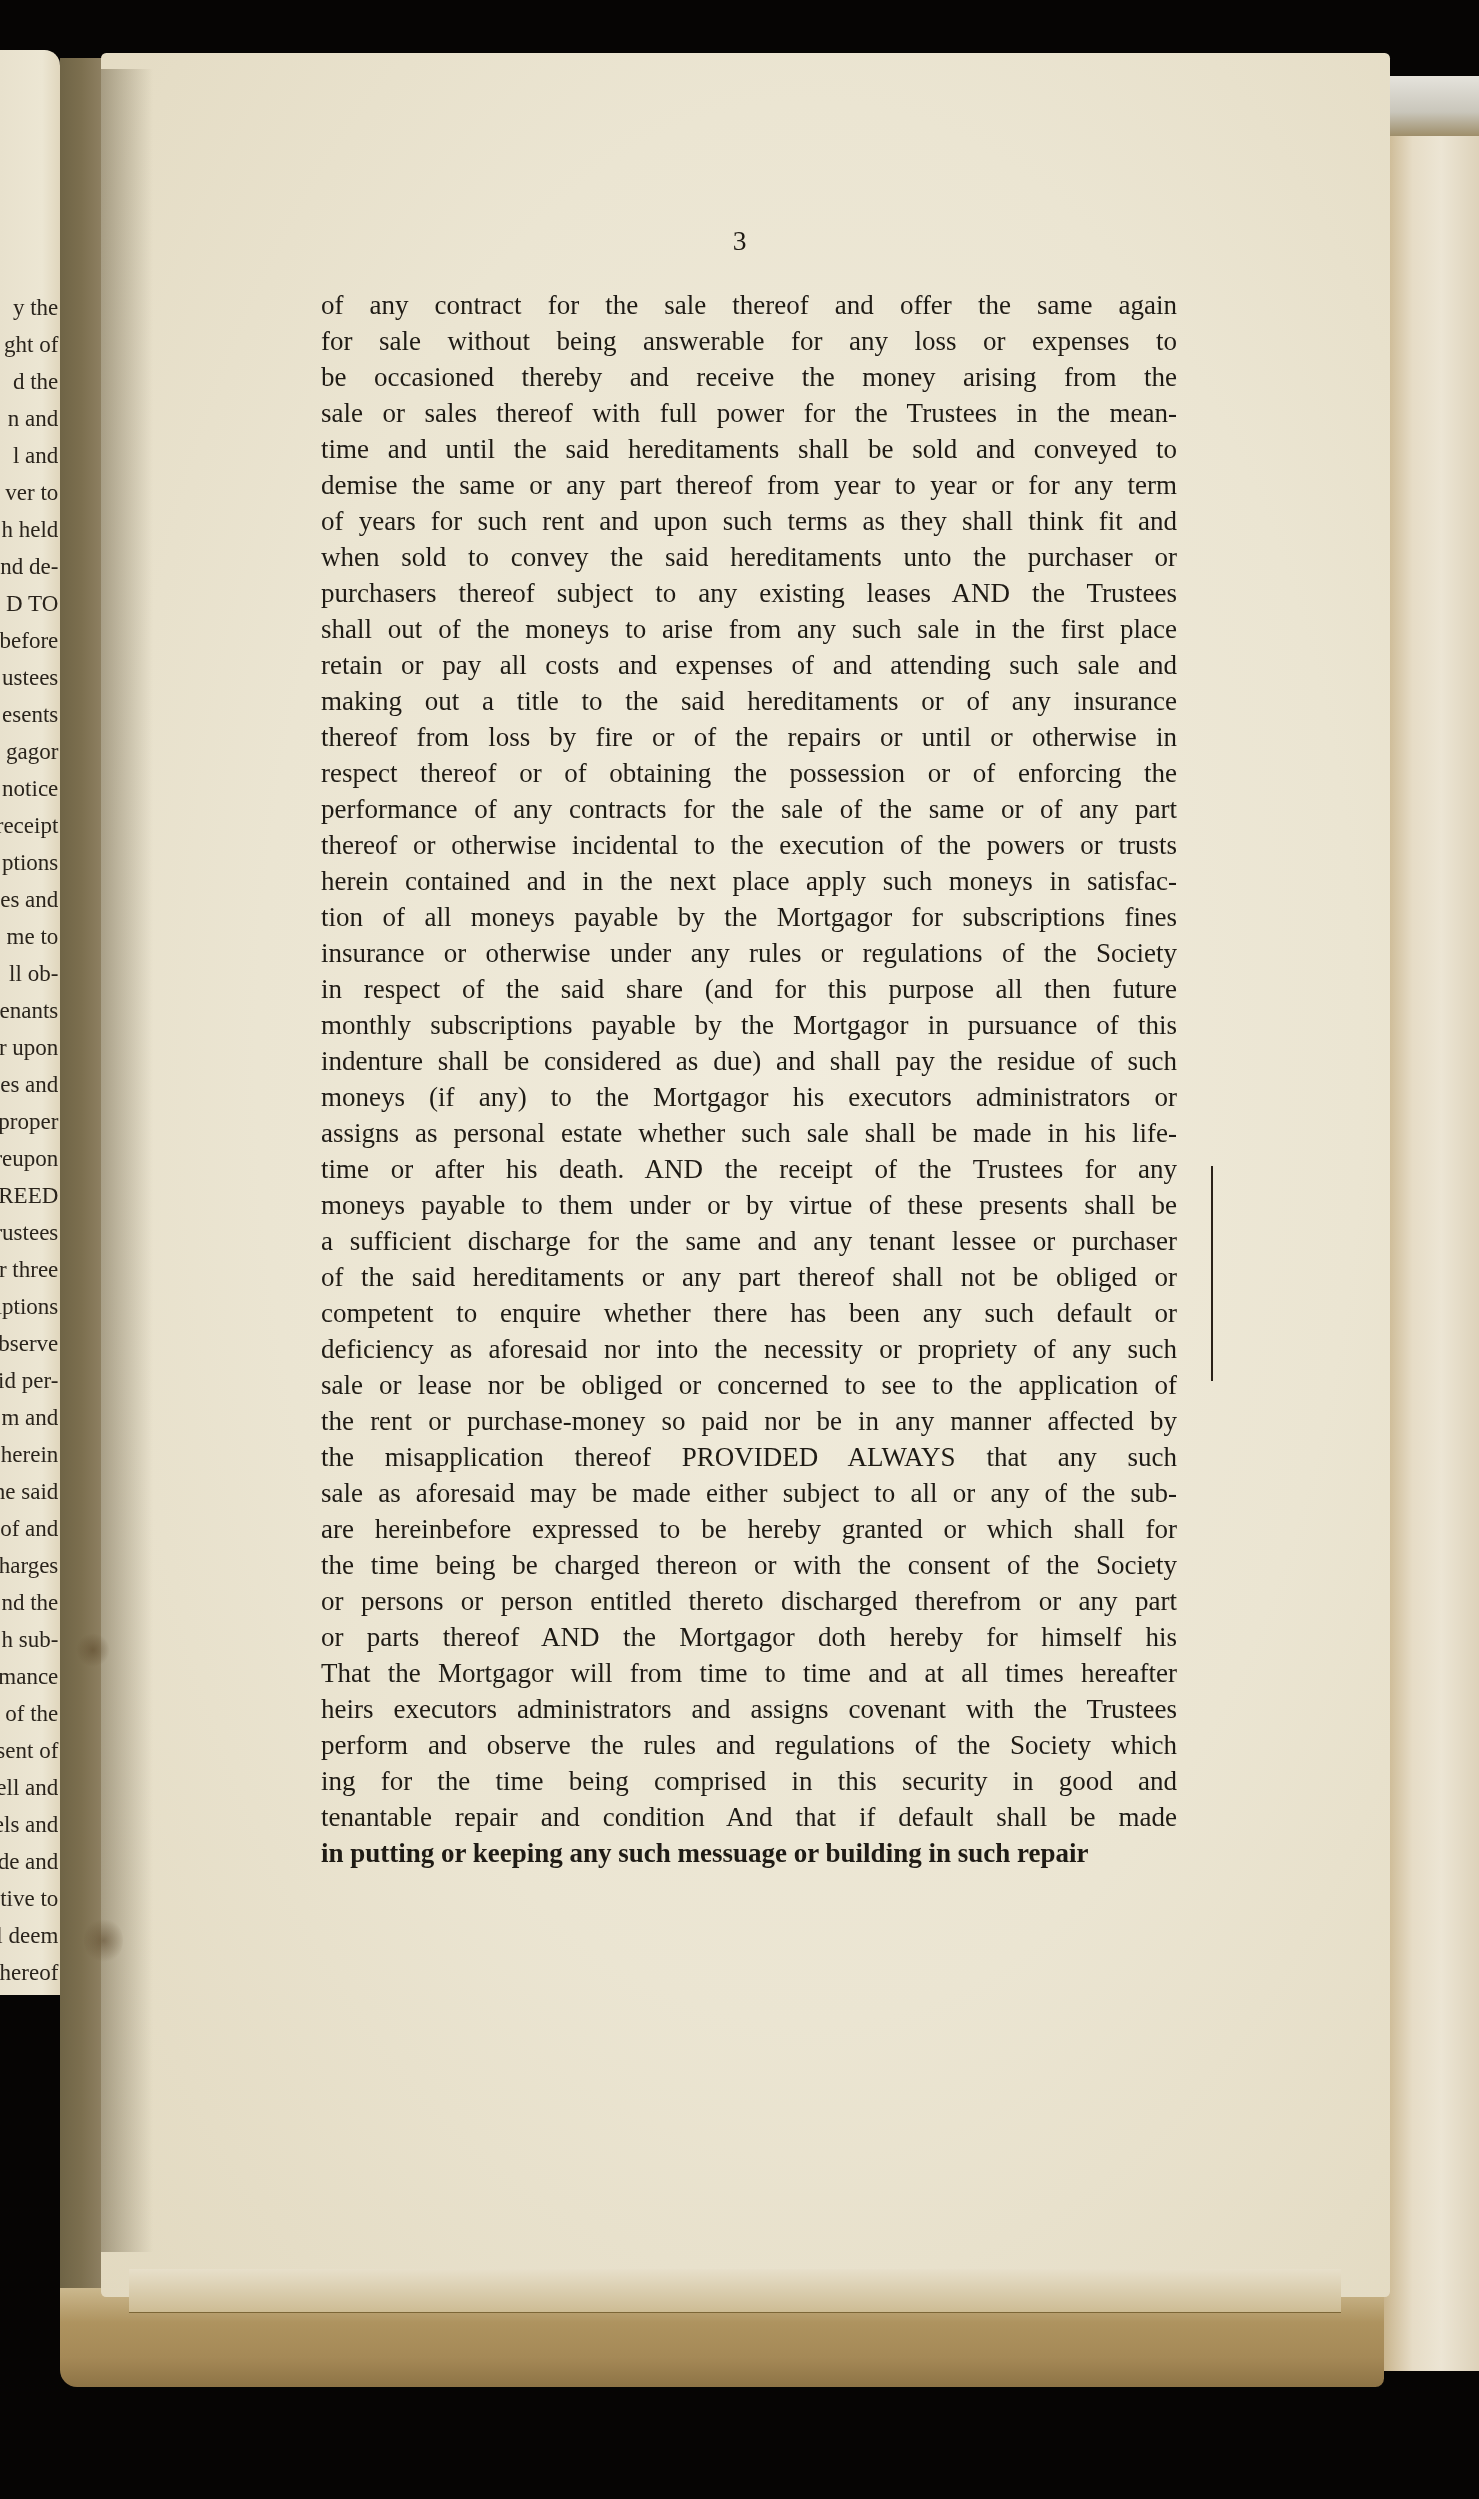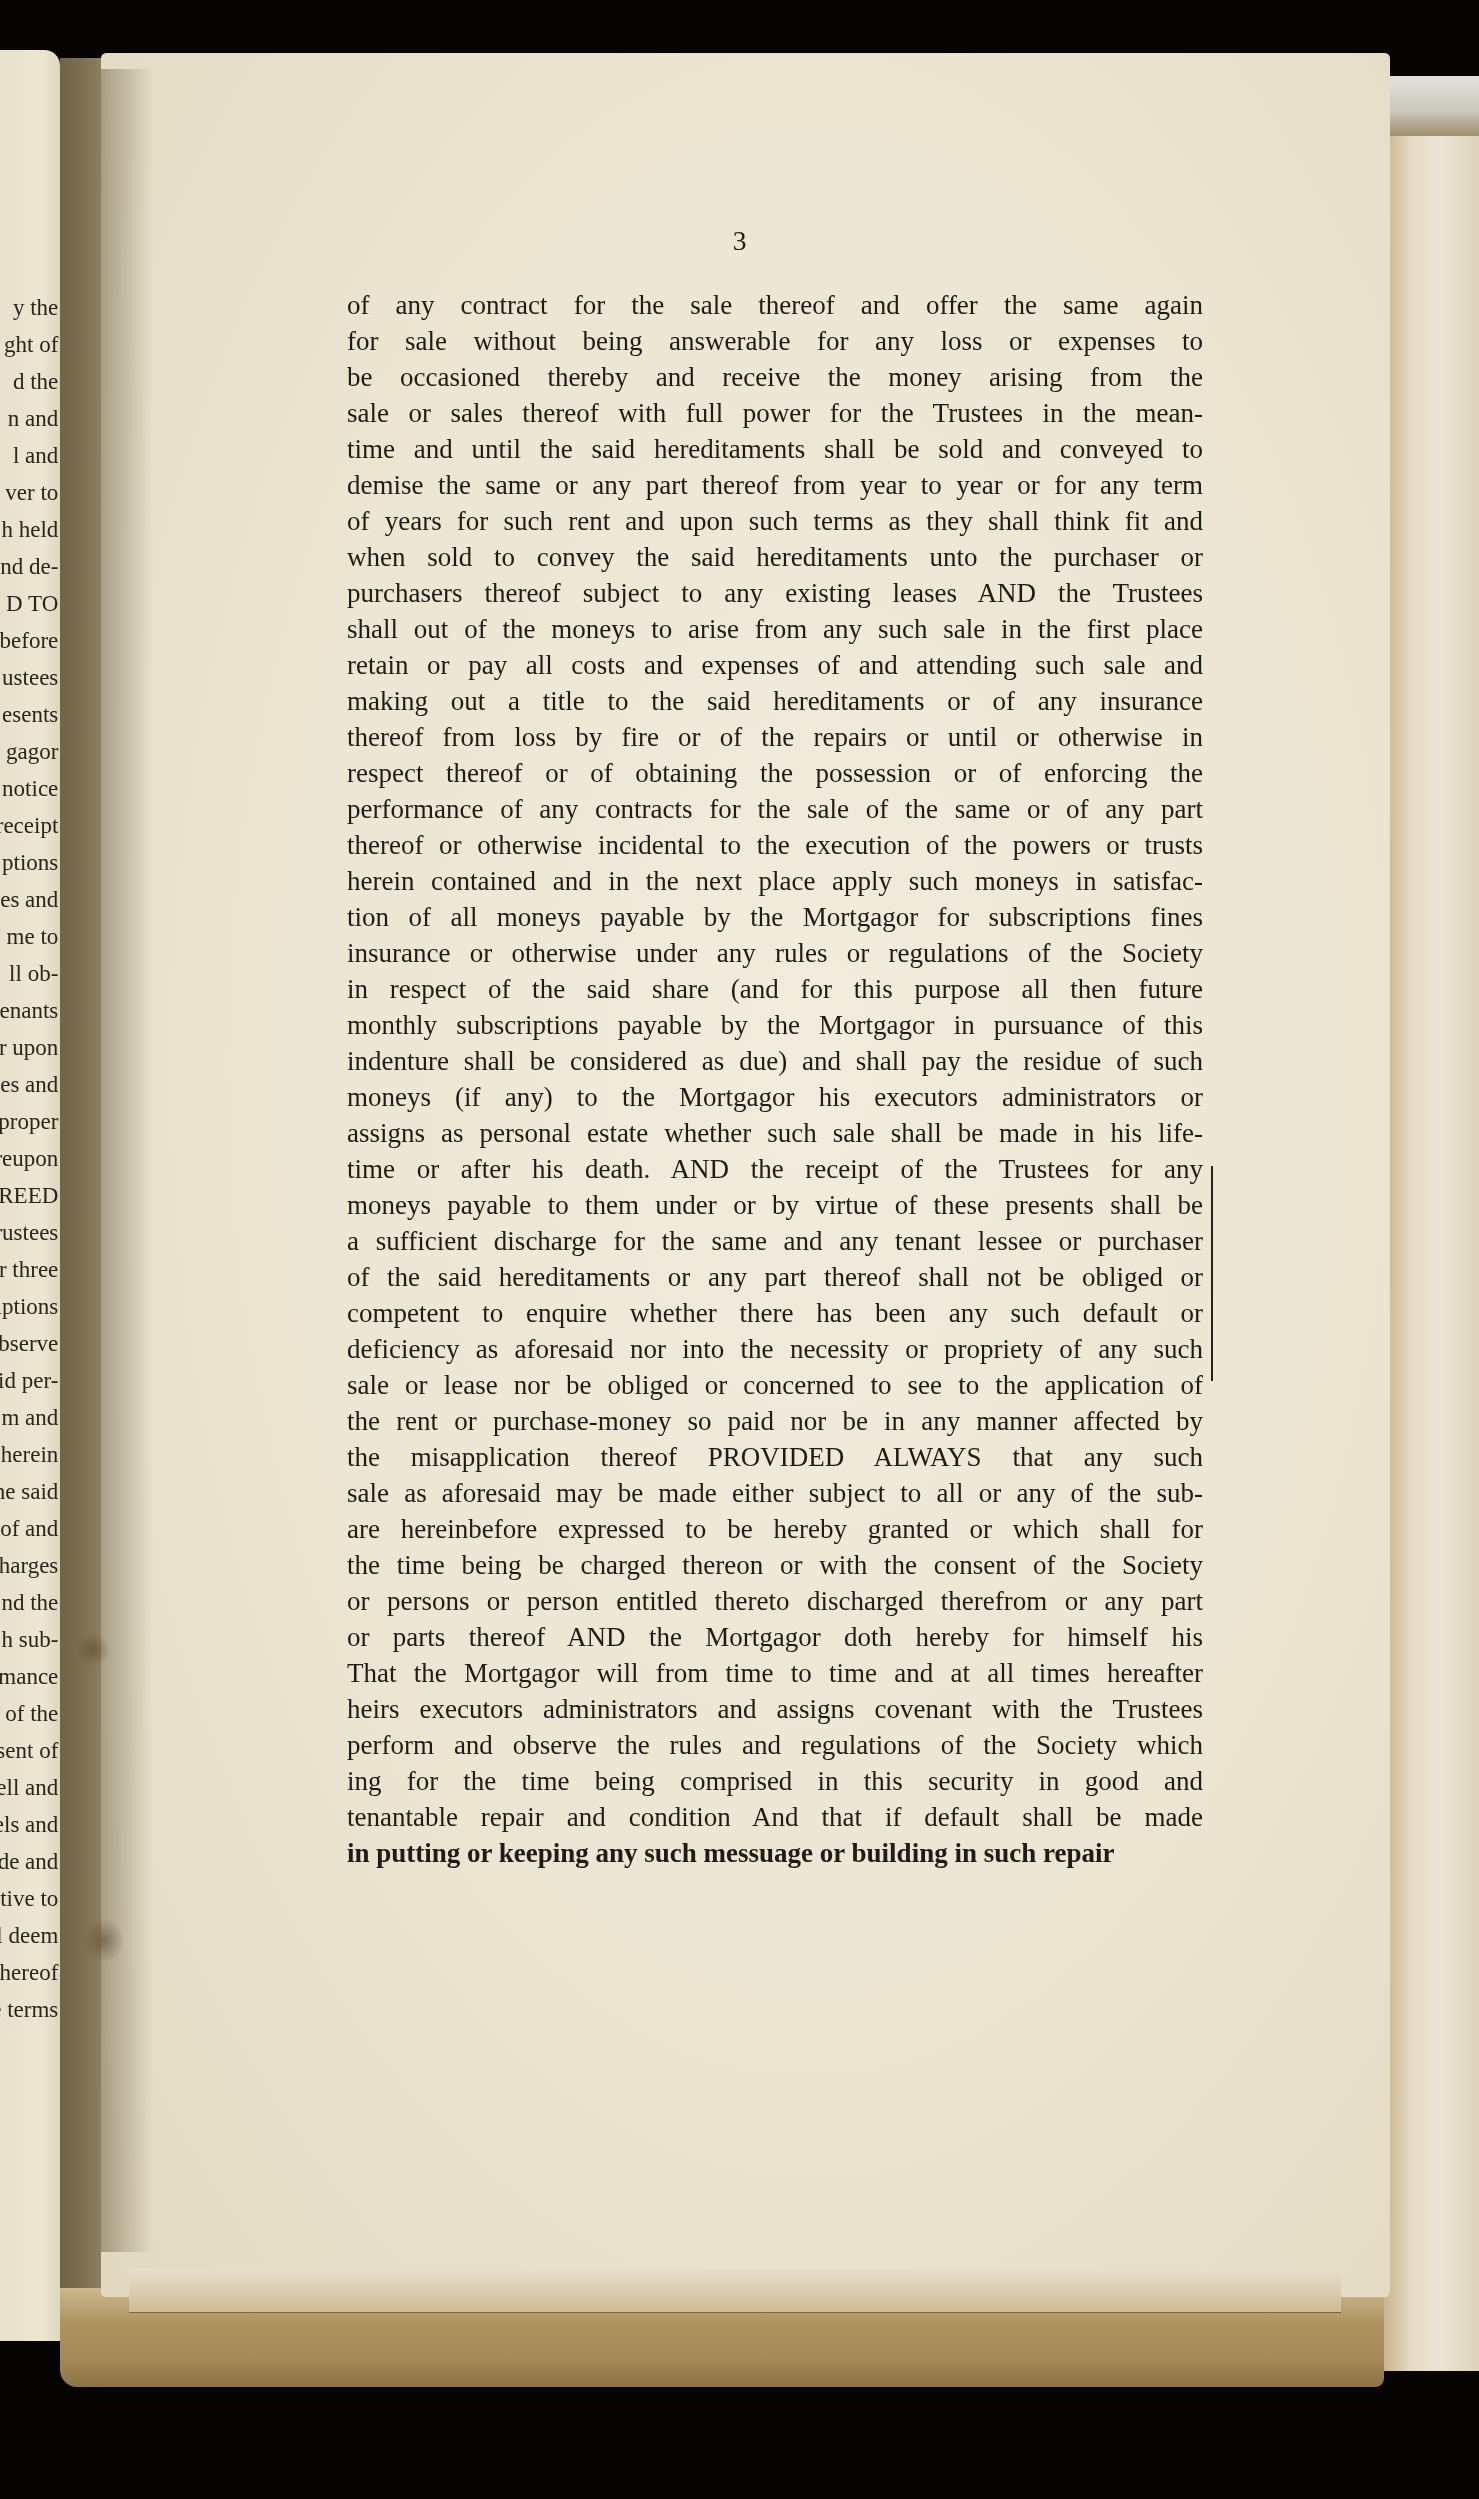--- a/index.html
+++ b/index.html
@@ -15,21 +15,21 @@
       position: absolute; left: 1384px; top: 76px; width: 95px; height: 2295px;
       background: linear-gradient(90deg, #c9b58e 0%, #e6dcc6 30%, #ece5d4 60%, #ddd2ba 100%);
     }
     .right-stack-top {
       position: absolute; left: 1384px; top: 76px; width: 95px; height: 60px;
       background: linear-gradient(180deg, #e5e3dc 0%, #c9c6bb 60%, #9e8e6a 100%);
     }
 
     
     .left-page {
-      position: absolute; left: 0; top: 50px; width: 60px; height: 2291px;
+      position: absolute; left: 0; top: 50px; width: 60px; height: 1945px;
       background: linear-gradient(90deg, #e8e1cd 0%, #ece6d3 70%, #e0d6bd 100%);
       border-top-right-radius: 15.5px;
       overflow: hidden;
     }
     .left-gutter {
       position: absolute; left: 60px; top: 58px; width: 43px; height: 2269px;
       background: linear-gradient(90deg, #6f6446 0%, #7c6f4f 50%, #8f8163 100%);
     }
     .left-lines {
       position: absolute; right: 1.7px; top: 239px; width: 120px;
@@ -67,21 +67,21 @@
     }
 
     .page-number {
       position: absolute; left: 0; width: 1479px; top: 225px;
       text-align: center; font-size: 27.5px; color: #1e1a14;
       font-family: "Liberation Serif", serif;
     }
     .body-text {
       position: absolute; left: 321px; top: 287px; width: 856px;
       font-family: "Liberation Serif", serif;
-      font-size: 27px; line-height: 36px; color: #1f1b15; margin-left: 26px;
+      font-size: 27px; line-height: 36px; color: #1f1b15;
     }
     .body-text .line {
       display: block; height: 36px; white-space: nowrap;
       text-align: justify; text-align-last: justify;
     }
     .body-text .line.last { text-align-last: left; font-weight: bold; }
 
     .margin-rule {
       position: absolute; left: 1211px; top: 1166px; width: 1.7px; height: 215px;
       background: #2a2118;

